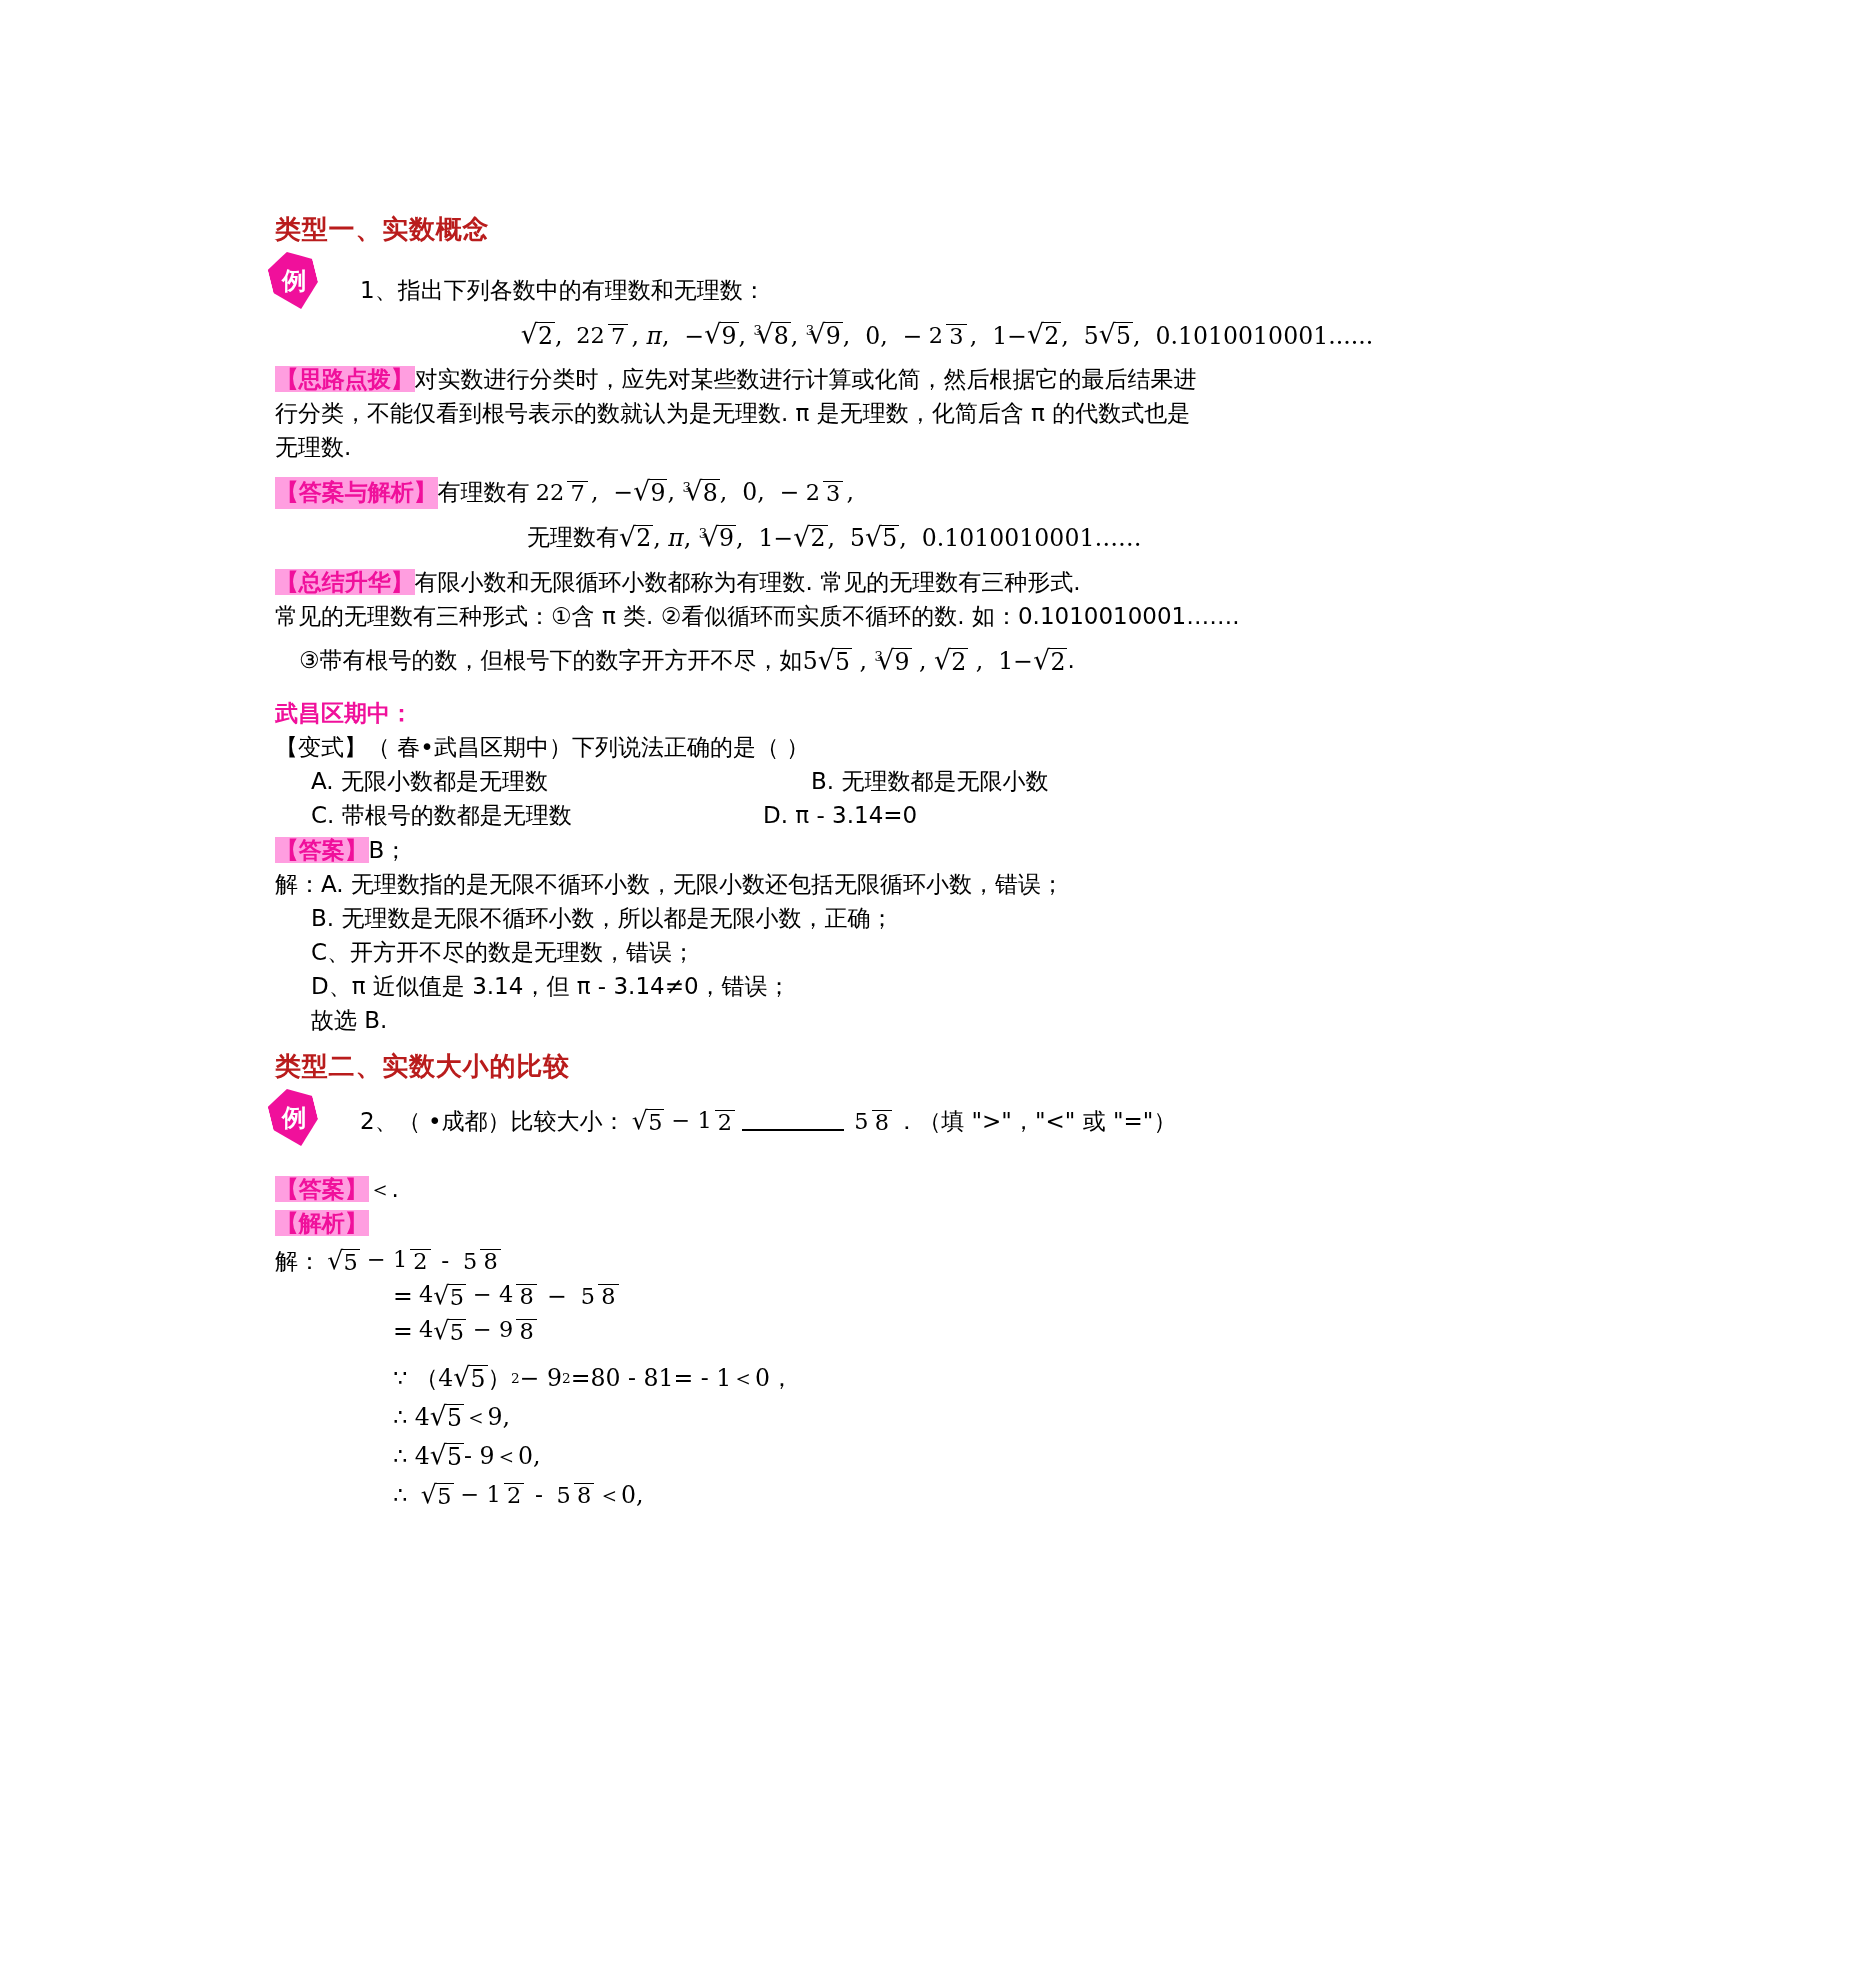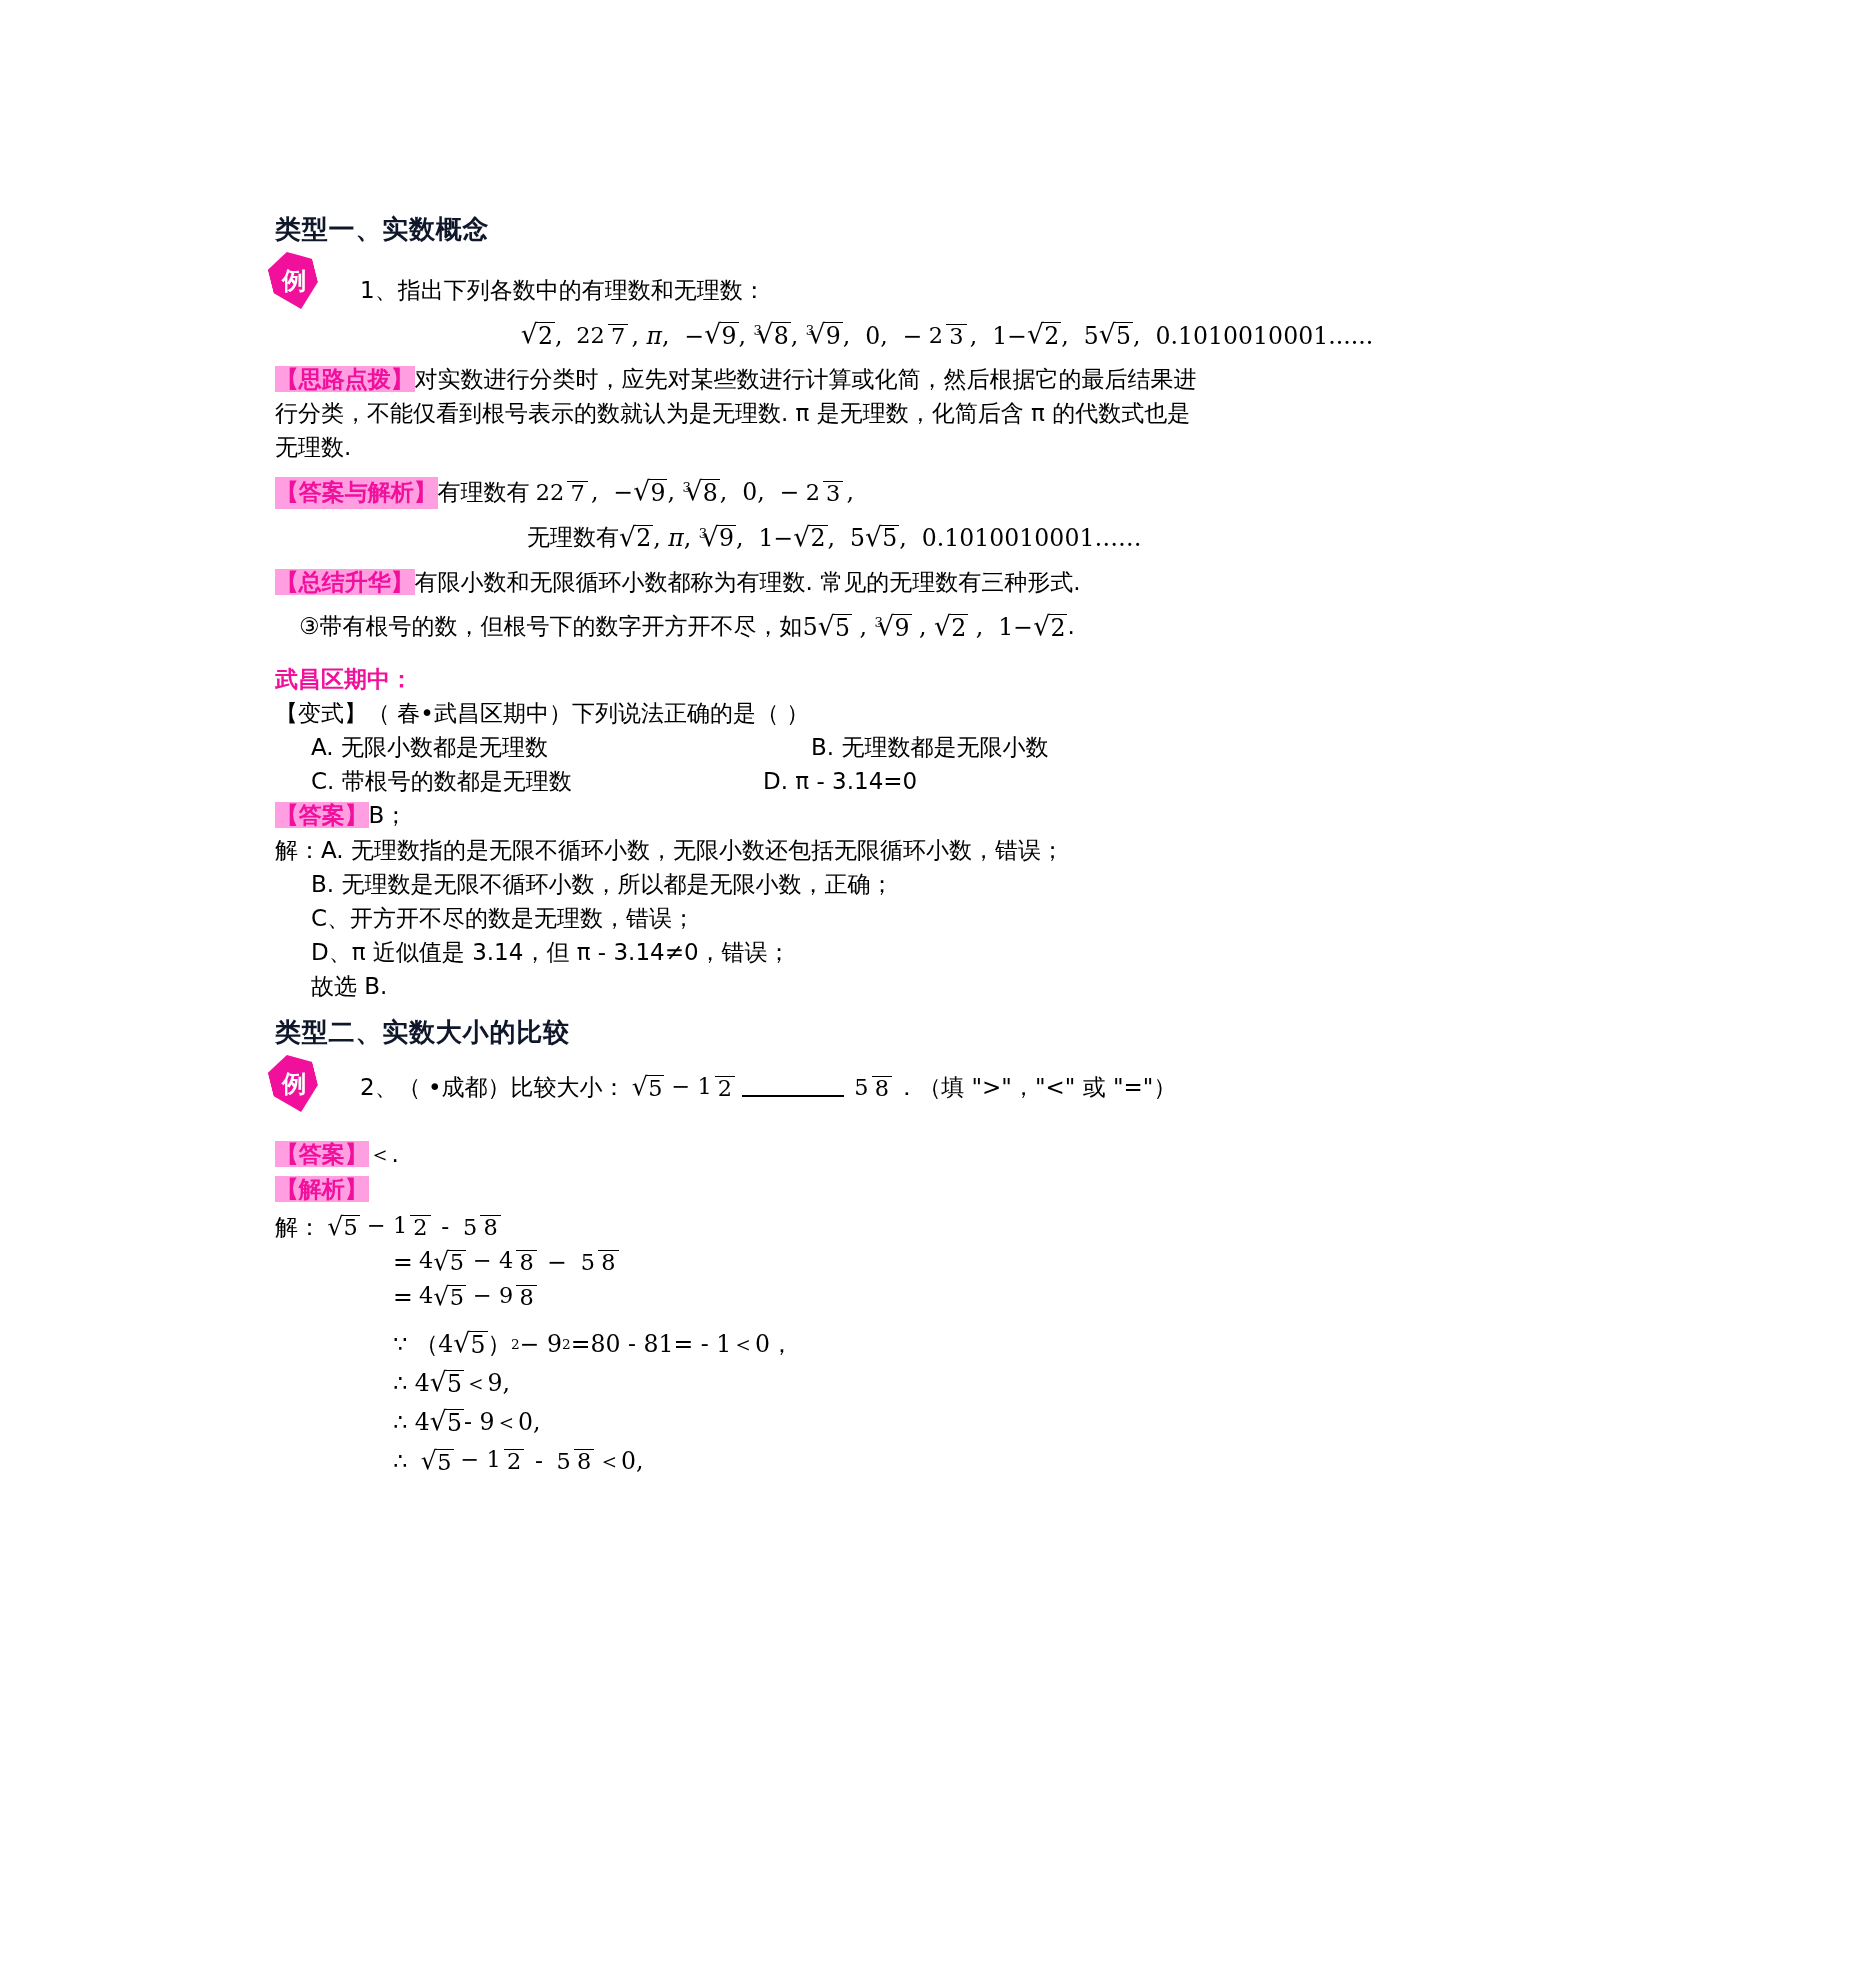--- a/index.html
+++ b/index.html
@@ -10,21 +10,21 @@
     position:relative;
     overflow:hidden;
   }
   .page{
     position:absolute;
     left:275px; top:212px;
     width:1344px;
   }
   
   .type-head{
-    color:#0f172a;
+    color:#b91c1c;
     font-weight:bold;
     font-size:26px;
     letter-spacing:0.8px;
     margin:0 0 3.9px 0;
     white-space:nowrap;
   }
   
   .badge-row{position:relative;height:59px;}
   .ex-badge{
     position:absolute;left:-3.9px;top:0;
@@ -229,20 +229,21 @@
         </span>,&nbsp;
       0.1010010001……
     </span>
   </div>
 
   <div class="spacer-sm"></div>
 
   <div class="line">
     <span class="tag">【总结升华】</span><span>有限小数和无限循环小数都称为有理数. 常见的无理数有三种形式.</span>
   </div>
+  <div class="line"><span>常见的无理数有三种形式：①含 π 类. ②看似循环而实质不循环的数. 如：0.1010010001…….</span></div>
 
   <div class="spacer-sm"></div>
 
   <div class="line" style="display:flex;align-items:flex-start;margin-left:24px;">
     <span>③带有根号的数，但根号下的数字开方开不尽，如</span>
     <span class="math">
       5<span class="sqrt">
           <span class="rad">√</span>
           <span class="content">5</span>
         </span>&nbsp;,&nbsp;

